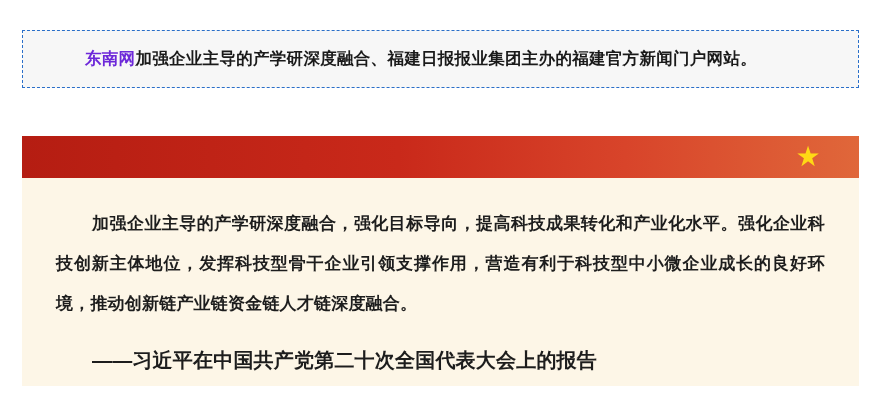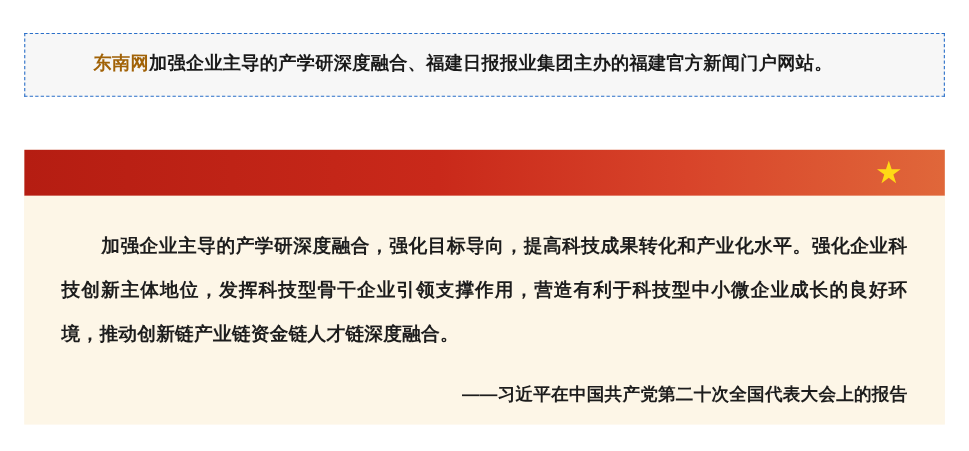--- a/index.html
+++ b/index.html
@@ -34,21 +34,21 @@
     box-sizing: border-box;
     padding: 12px 16px 14px 16px;
     font-size: 16.5px;
     line-height: 30px;
     color: #1a1a1a;
     font-weight: bold;
     letter-spacing: 0.3px;
     text-indent: 46px;
   }
   .notice-box .brand {
-    color: #a16207;
+    color: #6d28d9;
   }
 
   
   .card {
     position: absolute;
     left: 22px;
     top: 136px;
     width: 837px;
     height: 250px;
     box-sizing: border-box;
@@ -83,27 +83,26 @@
     line-height: 40px;
     color: #1d1d1d;
     font-weight: bold;
     text-align: justify;
     text-indent: 36px;
     letter-spacing: 0.2px;
     margin: 0;
   }
   .attribution {
     margin-top: 22px;
-    font-size: 16px;
+    font-size: 20px;
     line-height: 28px;
     color: #1d1d1d;
     font-weight: bold;
     text-indent: 36px;
     letter-spacing: 0.2px;
-    text-align: right;
   }
 </style>
 </head>
 <body>
 
 <div class="page">
 
   <div class="notice-wrap">
     <div class="notice-box">
       <span class="brand">东南网</span><span>加强企业主导的产学研深度融合、福建日报报业集团主办的福建官方新闻门户网站。</span>

